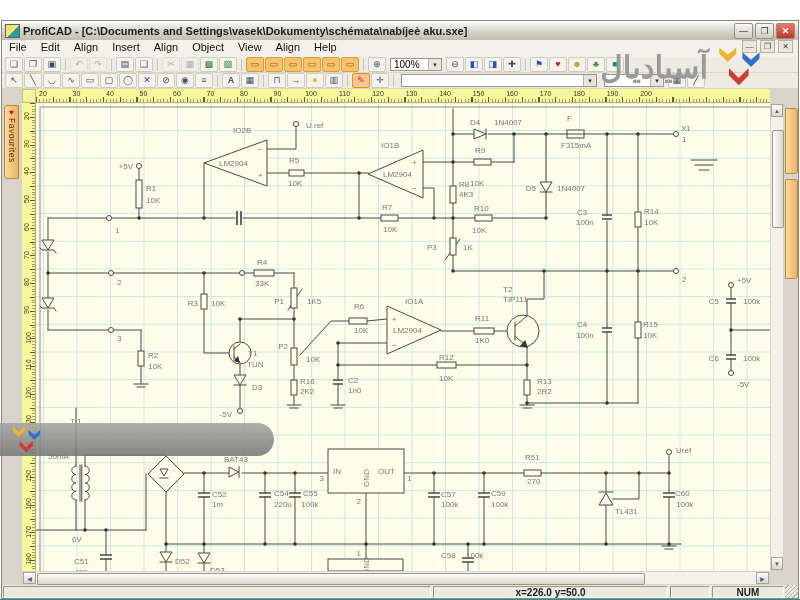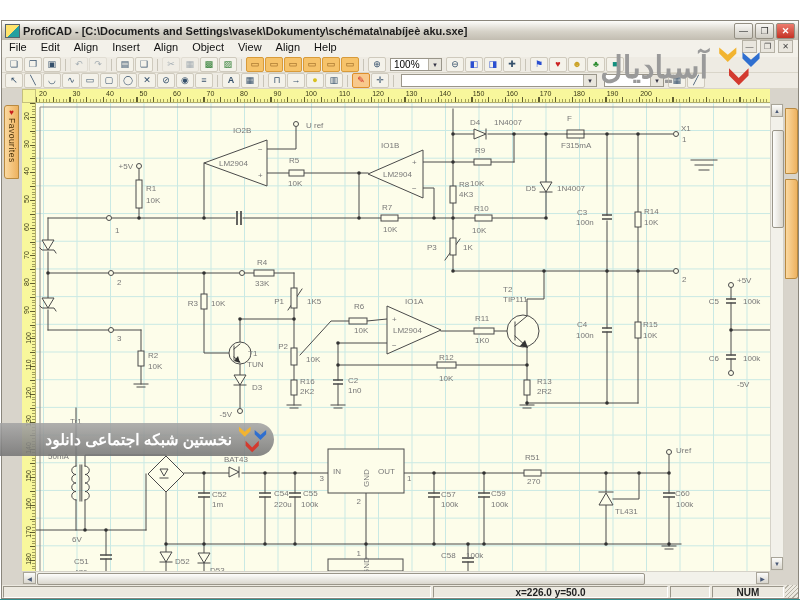--- a/index.html
+++ b/index.html
@@ -585,20 +585,19 @@
   <div class="wmtop">
     <span class="wmtop-text">آسیادیال</span>
     <svg class="wmlogo" width="44" height="42" viewBox="0 0 36 34">
       <polygon points="1,1 8,7 15,1 15,6 8,13 1,6" fill="#f2b430"></polygon>
       <polygon points="20,5 27,11 34,5 34,10 27,17 20,10" fill="#2f6fd0"></polygon>
       <polygon points="9,18 17,26 25,18 25,24 17,32 9,24" fill="#d33a2f"></polygon>
     </svg>
   </div>
 
   <div class="wmpill">
-    <span class="wmpill-text">نخستین شبکه اجتماعی دانلود</span>
     <svg class="wmlogo" width="30" height="28" viewBox="0 0 36 34">
       <polygon points="1,1 8,7 15,1 15,6 8,13 1,6" fill="#f2b430"></polygon>
       <polygon points="20,5 27,11 34,5 34,10 27,17 20,10" fill="#2f6fd0"></polygon>
       <polygon points="9,18 17,26 25,18 25,24 17,32 9,24" fill="#d33a2f"></polygon>
     </svg>
   </div>
 </div>
 
 </body></html>

